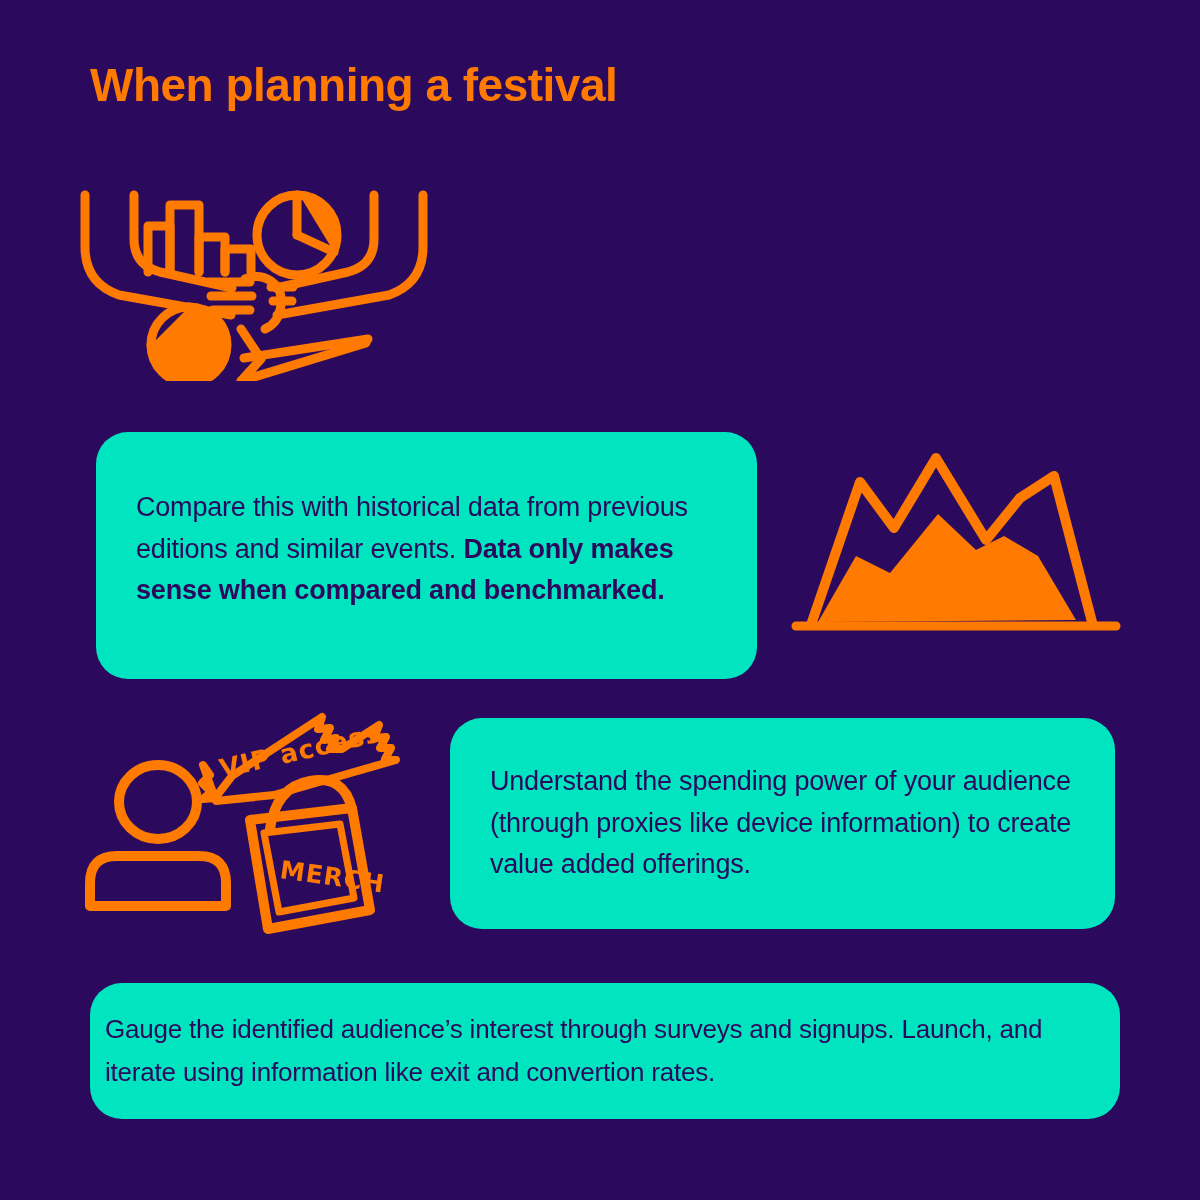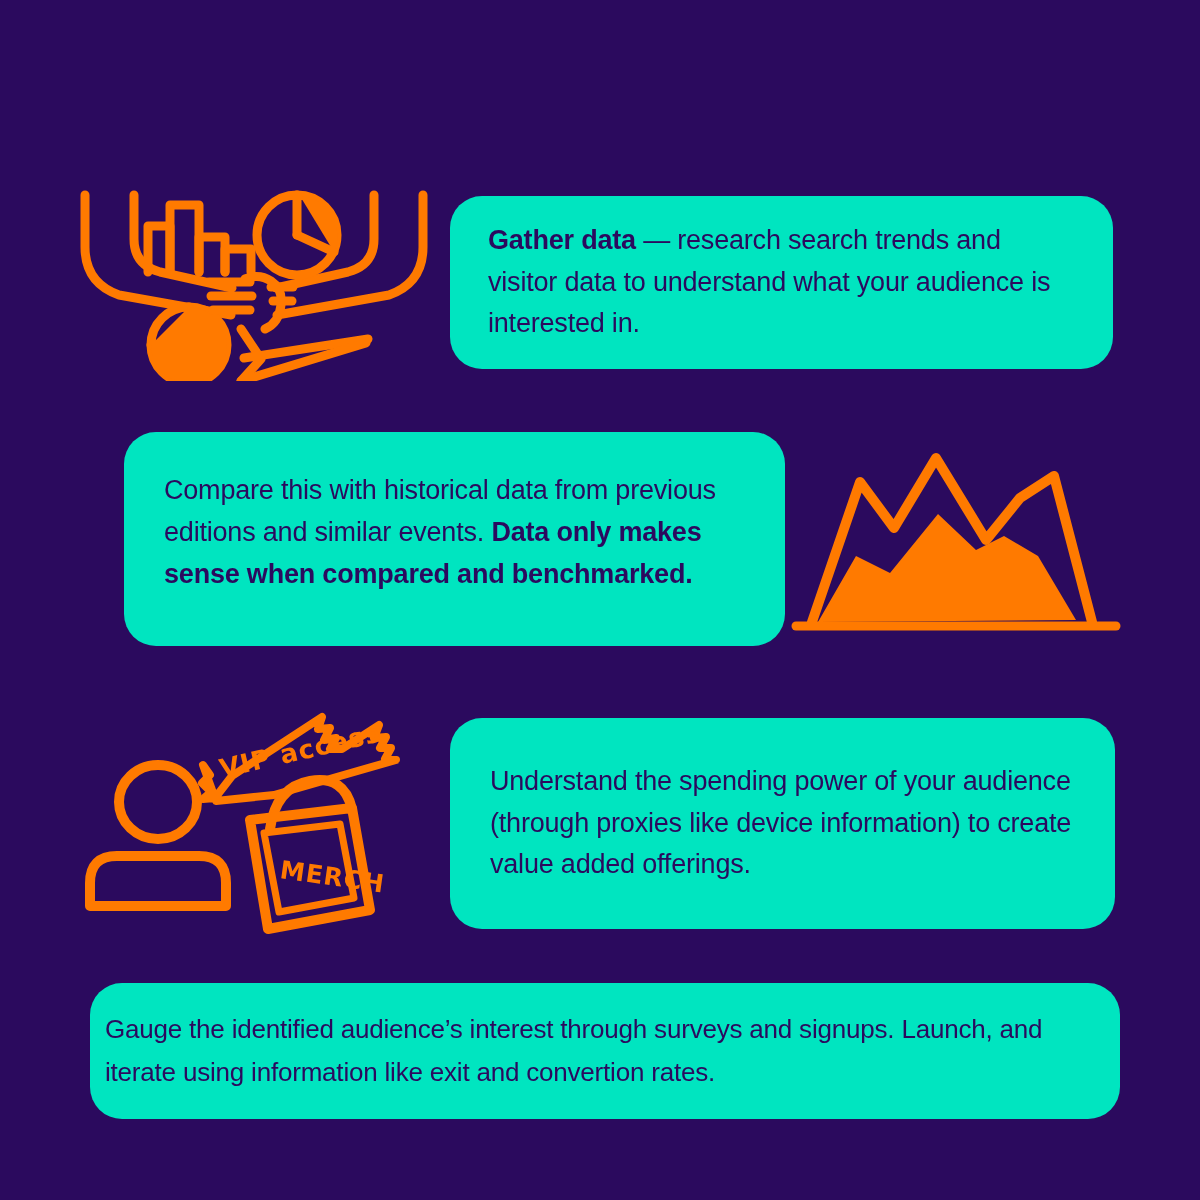--- a/index.html
+++ b/index.html
@@ -44,38 +44,39 @@
   }
   .card-text {
     color: #2b0a5e;
     font-size: 27px;
     line-height: 1.55;
     letter-spacing: -0.2px;
   }
   .card-text b { font-weight: bold; }
 
   #card-1 { left: 450px; top: 196px;  width: 663px; height: 173px; padding: 0 40px 0 38px; }
-  #card-2 { left: 96px;  top: 432px;  width: 661px; height: 214px; padding: 0 40px 12px 40px; margin-left: 28px; }
+  #card-2 { left: 96px;  top: 432px;  width: 661px; height: 247px; padding: 0 40px 12px 40px; }
   #card-3 { left: 450px; top: 706px;  width: 665px; height: 211px; padding: 0 40px 0 40px; margin-top: 12px; }
   #card-4 { left: 90px;  top: 983px;  width: 1030px; height: 136px; padding: 0 40px 0 15px; }
   #card-4 .card-text { font-size: 26px; line-height: 1.65; }
 
   
   .illus { position: absolute; }
   #illus-data-hands { left: 78px;  top: 183px; width: 352px; height: 198px; }
   #illus-area-chart { left: 790px; top: 440px; width: 332px; height: 200px; }
   #illus-audience   { left: 74px;  top: 698px; width: 336px; height: 252px; }
 
   .illus svg { display: block; width: 100%; height: 100%; }
 </style>
 </head>
 <body>
 
 <div class="canvas">
 
+  <div class="page-title">When planning a festival</div>
 
   <div class="illus" id="illus-data-hands">
     <svg viewBox="0 0 352 198" xmlns="http://www.w3.org/2000/svg" fill="none" stroke="#ff7a00" stroke-width="9" stroke-linecap="round" stroke-linejoin="round">
 
       <path d="M7 12 V64 q0 36 34 48 l112 20"></path>
       <path d="M56 12 V56 q0 26 26 33 l72 16"></path>
 
       <path d="M345 12 V64 q0 36 -34 48 l-112 20"></path>
       <path d="M296 12 V56 q0 26 -26 33 l-72 16"></path>
 
@@ -100,25 +101,20 @@
       <path d="M167 96 q14 -6 26 2 q12 8 10 24 q-2 18 -16 24"></path>
       <path d="M193 104 H215"></path>
       <path d="M195 118 H214"></path>
 
       <path d="M163 146 l20 30 l-20 22"></path>
       <path d="M166 175 L290 156"></path>
       <path d="M163 198 L288 160"></path>
     </svg>
   </div>
 
-  <div class="card" id="card-1">
-    <div class="card-text">
-      <b>Gather data</b><span> — research search trends and visitor data to understand what your audience is interested in.</span>
-    </div>
-  </div>
 
   <div class="card" id="card-2">
     <div class="card-text">
       <span>Compare this with historical data from previous editions and similar events. </span><b>Data only makes sense when compared and benchmarked.</b>
     </div>
   </div>
 
   <div class="illus" id="illus-area-chart">
     <svg viewBox="0 0 332 200" xmlns="http://www.w3.org/2000/svg">
 

